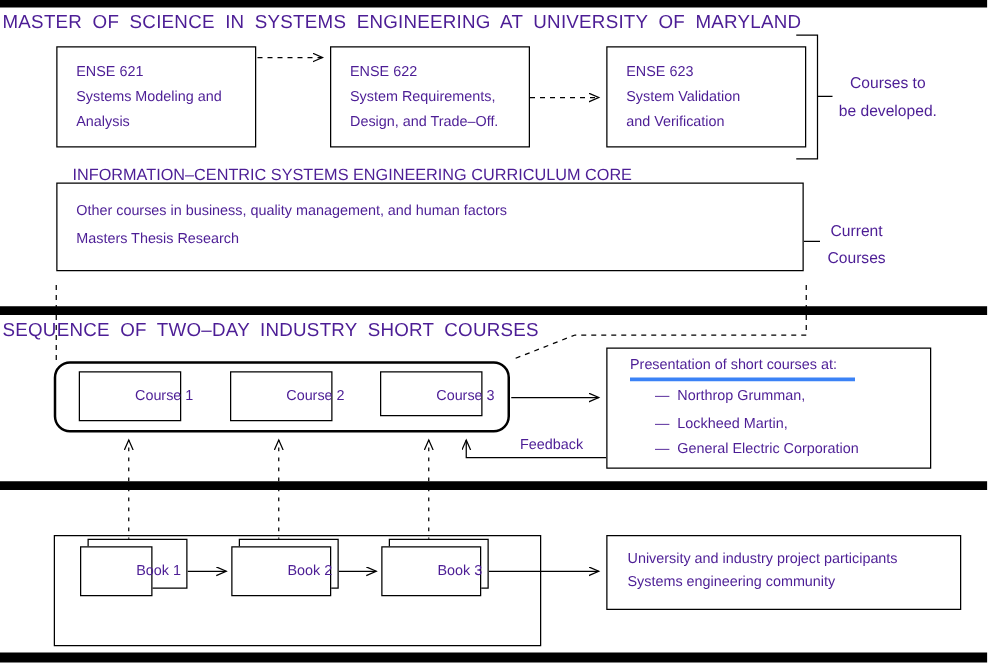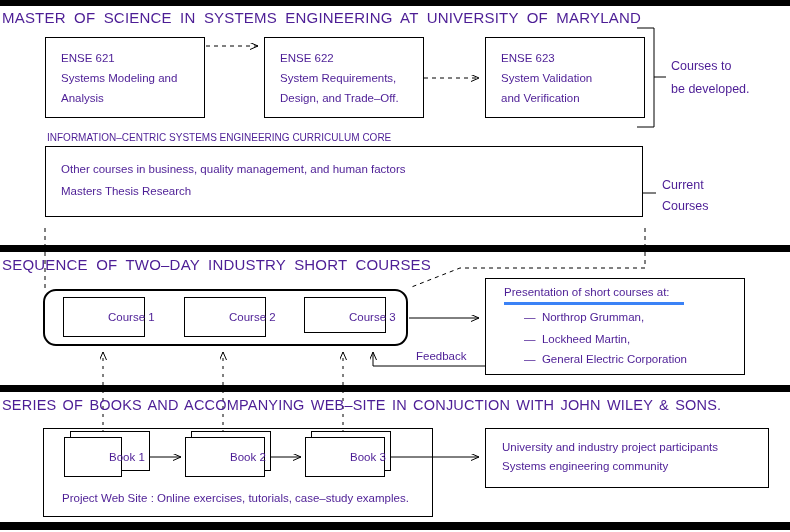--- a/index.html
+++ b/index.html
@@ -14,24 +14,24 @@
     position:absolute; left:2px; z-index:2; font-size:15px;
     letter-spacing:0.2px; word-spacing:4px; white-space:nowrap;
   }
   .box {
     position:absolute; z-index:2; background:#fff;
     border:1px solid #000; box-sizing:border-box;
   }
   .ense-box { padding:10px 0 0 15px; font-size:11.5px; }
   .ense-box div { line-height:20px; white-space:nowrap; }
   .label-2line { position:absolute; z-index:2; font-size:12.5px; }
-  .label-2line div { white-space:nowrap; }
+  .label-2line div { white-space:nowrap;text-align:center; }
   .core-heading {
-    position:absolute; left:45px; top:132px; width:413px; z-index:2;
-    font-size:10px; padding:0 0 3px 2px; border-bottom:1px solid #000;
+    position:absolute; left:56px; top:132px; width:413px; z-index:2;
+    font-size:13px; padding:0 0 3px 2px; border-bottom:1px solid #000;
     white-space:nowrap; box-sizing:border-box;
   }
   .core-box { padding:11px 0 0 15px; font-size:11.5px; }
   .core-box div { line-height:22px; white-space:nowrap; }
   .round-box {
     position:absolute; z-index:2; background:#fff;
     border:2px solid #000; border-radius:13px; box-sizing:border-box;
   }
   .small-box { text-align:center; font-size:11.5px;padding-left:44px; }
   .small-box .lbl { line-height:38px; white-space:nowrap; }
@@ -138,39 +138,37 @@
 
   <div class="box" style="left:485px;top:278px;width:260px;height:97px">
     <div class="pres-heading">Presentation of short courses at:</div>
     <div class="pres-item" style="top:32px">—  Northrop Grumman,</div>
     <div class="pres-item" style="top:54px">—  Lockheed Martin,</div>
     <div class="pres-item" style="top:74px">—  General Electric Corporation</div>
   </div>
 
   <div class="plain-text" style="left:416px;top:350px">Feedback</div>
 
-  <div class="sec-title" style="top:397px;font-size:14.5px;word-spacing:2px">SERIES OF BOOKS AND ACCOMPANYING WEB–SITE IN CONJUCTION WITH JOHN WILEY &amp; SONS.</div>
 
   <div class="box" style="left:43px;top:428px;width:390px;height:89px;background:transparent"></div>
 
   <div class="box" style="left:70px;top:431px;width:80px;height:40px"></div>
   <div class="box small-box" style="left:64px;top:437px;width:58px;height:40px">
     <div class="lbl">Book 1</div>
   </div>
 
   <div class="box" style="left:191px;top:431px;width:80px;height:40px"></div>
   <div class="box small-box" style="left:185px;top:437px;width:80px;height:40px">
     <div class="lbl">Book 2</div>
   </div>
 
   <div class="box" style="left:311px;top:431px;width:80px;height:40px"></div>
   <div class="box small-box" style="left:305px;top:437px;width:80px;height:40px">
     <div class="lbl">Book 3</div>
   </div>
 
-  <div class="plain-text" style="left:62px;top:492px">Project Web Site : Online exercises, tutorials, case–study examples.</div>
 
   <div class="box aud-box" style="left:485px;top:428px;width:284px;height:60px">
     <div>University  and industry  project participants</div>
     <div>Systems engineering community</div>
   </div>
 
 </div>
 
 </body></html>

